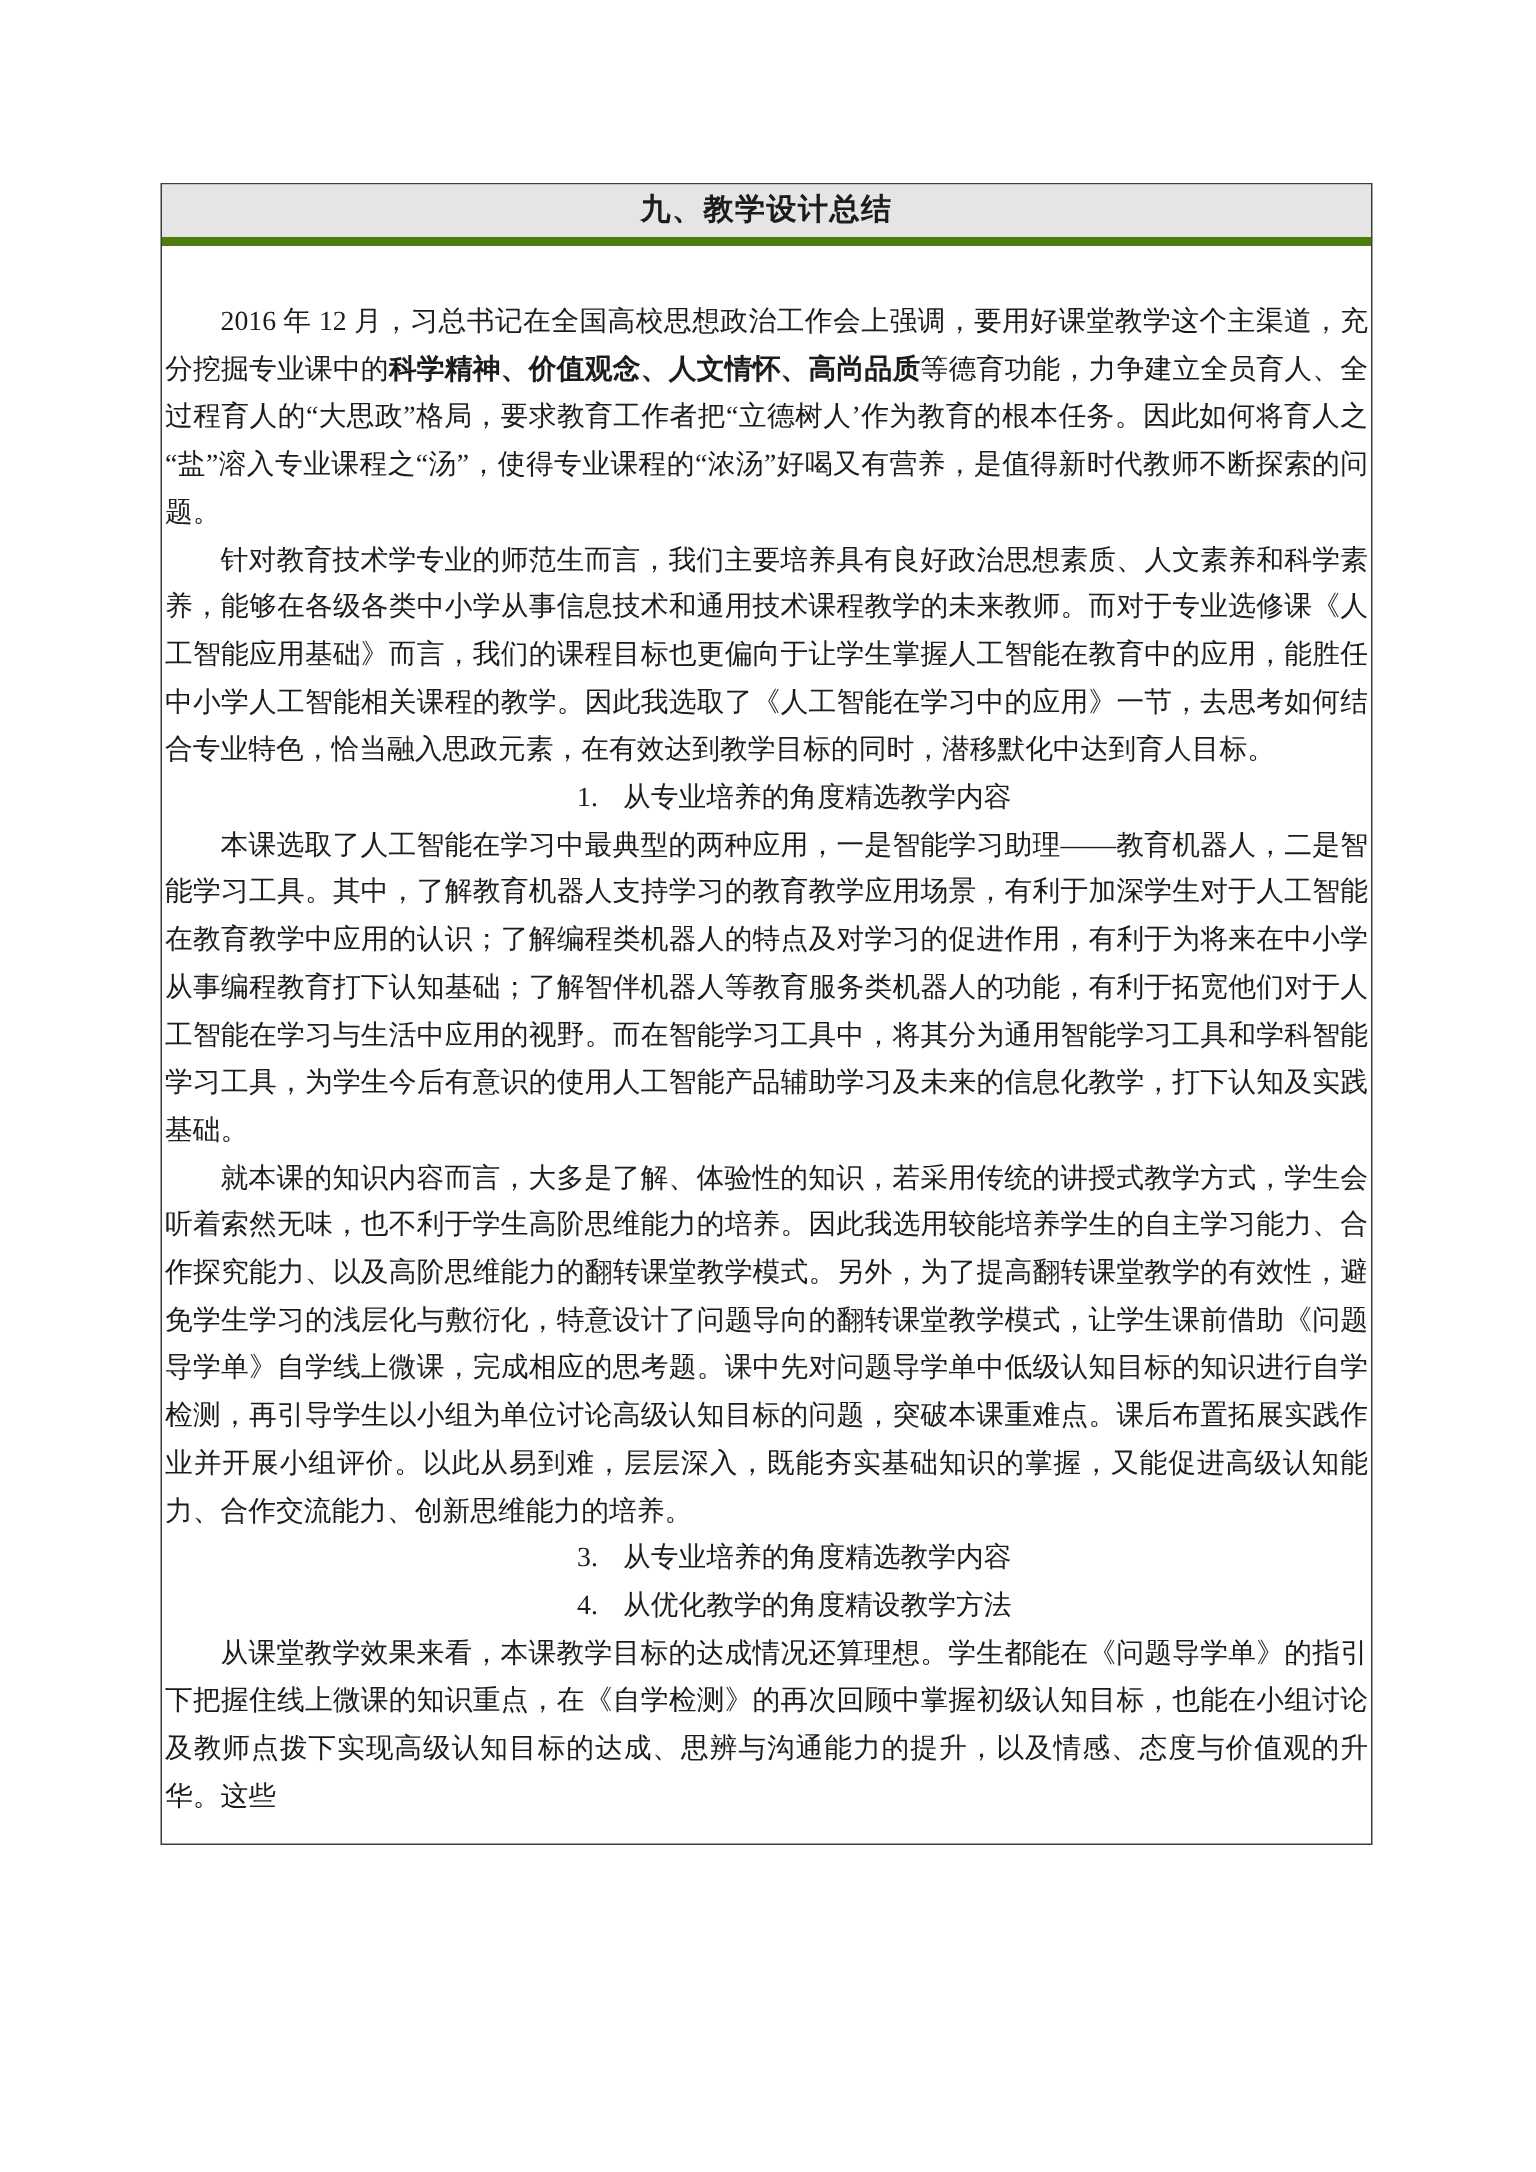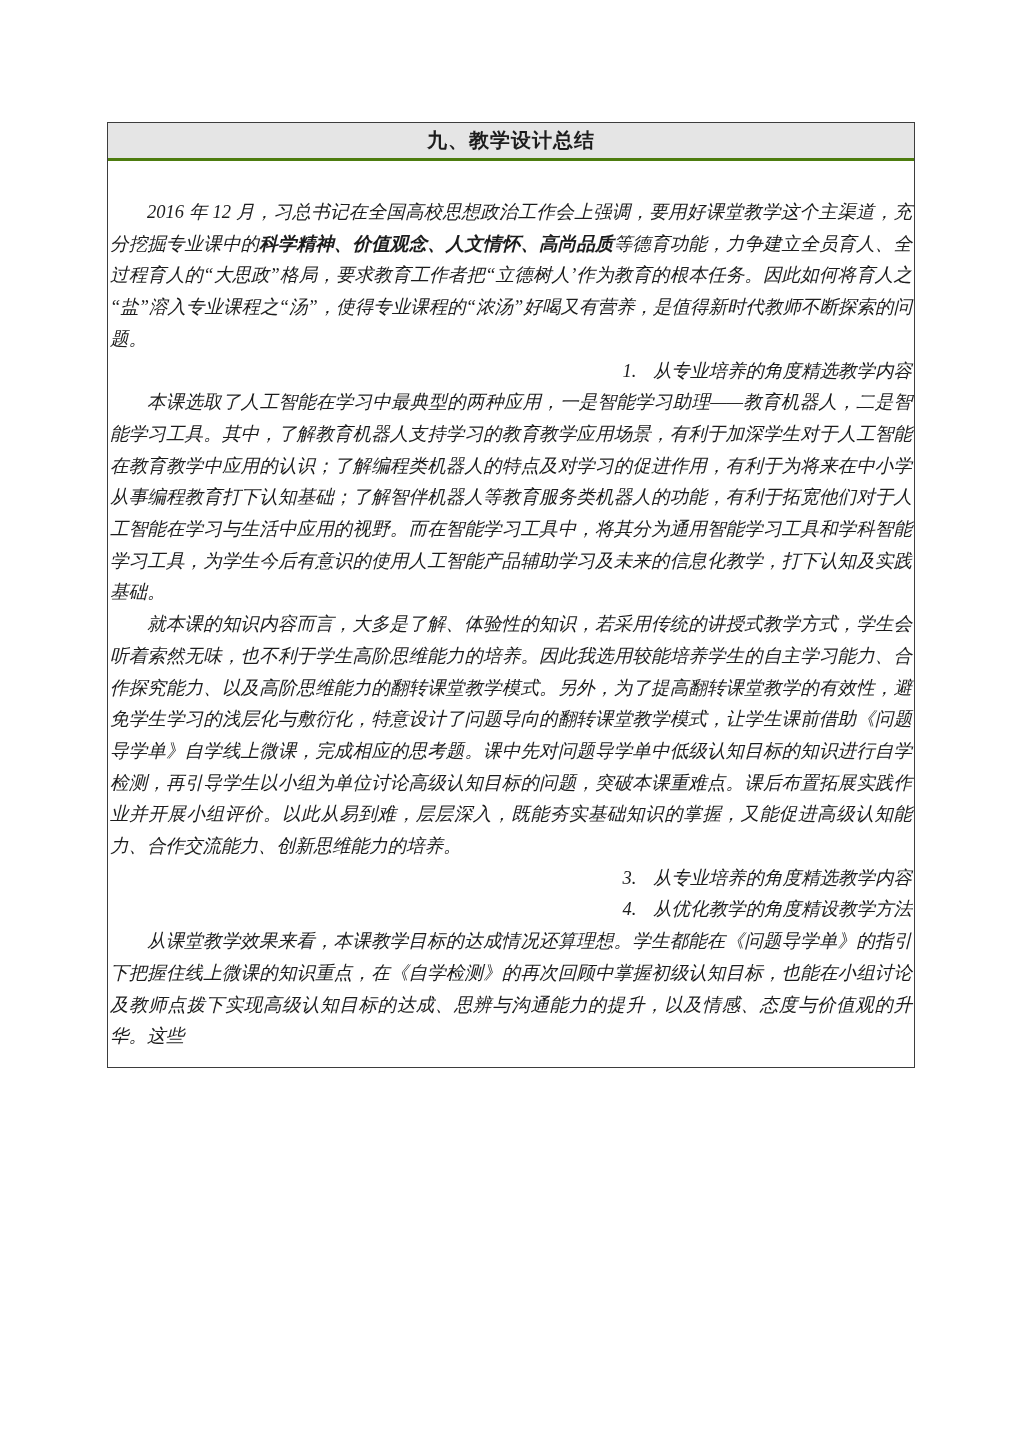--- a/index.html
+++ b/index.html
@@ -19,59 +19,59 @@
     position: absolute;
     left: 107px;
     top: 122px;
     width: 808px;
     border: 1px solid #3d3d3d;
     background: #ffffff;
     box-sizing: border-box;
   }
   .doc-header {
     background: #e5e5e5;
-    border-bottom: 3px solid #4d7c0f;
+    border-bottom: 6px solid #4d7c0f;
     height: 35px;
     line-height: 35px;
     text-align: center;
     font-weight: bold;
     font-size: 20px;
     letter-spacing: 1px;
   }
   .doc-body {
     padding: 36px 2px 14px 2px;
-    font-style: italic;
   }
   p.block {
     margin: 0;
     font-size: 18.5px;
     line-height: 31.7px;
     text-align: justify;
     text-indent: 2em;
     word-break: break-all;
   }
   p.heading {
-    text-align: right;
+    text-align: center;
   }
   .hnum {
     margin-right: 0.9em;
   }
   .bold {
     font-weight: bold;
   }
 </style>
 </head>
 <body>
 
 <div class="doc-table">
   <div class="doc-header">
     <span>九、教学设计总结</span>
   </div>
   <div class="doc-body">
       <p class="block paragraph"><span>2016 年 12 月，习总书记在全国高校思想政治工作会上强调，要用好课堂教学这个主渠道，充分挖掘专业课中的</span><span class="bold">科学精神、价值观念、人文情怀、高尚品质</span><span>等德育功能，力争建立全员育人、全过程育人的“大思政”格局，要求教育工作者把“立德树人’作为教育的根本任务。因此如何将育人之“盐”溶入专业课程之“汤”，使得专业课程的“浓汤”好喝又有营养，是值得新时代教师不断探索的问题。</span></p>
+      <p class="block paragraph"><span>针对教育技术学专业的师范生而言，我们主要培养具有良好政治思想素质、人文素养和科学素养，能够在各级各类中小学从事信息技术和通用技术课程教学的未来教师。而对于专业选修课《人工智能应用基础》而言，我们的课程目标也更偏向于让学生掌握人工智能在教育中的应用，能胜任中小学人工智能相关课程的教学。因此我选取了《人工智能在学习中的应用》一节，去思考如何结合专业特色，恰当融入思政元素，在有效达到教学目标的同时，潜移默化中达到育人目标。</span></p>
       <p class="block heading"><span class="hnum">1.</span><span>从专业培养的角度精选教学内容</span></p>
       <p class="block paragraph"><span>本课选取了人工智能在学习中最典型的两种应用，一是智能学习助理——教育机器人，二是智能学习工具。其中，了解教育机器人支持学习的教育教学应用场景，有利于加深学生对于人工智能在教育教学中应用的认识；了解编程类机器人的特点及对学习的促进作用，有利于为将来在中小学从事编程教育打下认知基础；了解智伴机器人等教育服务类机器人的功能，有利于拓宽他们对于人工智能在学习与生活中应用的视野。而在智能学习工具中，将其分为通用智能学习工具和学科智能学习工具，为学生今后有意识的使用人工智能产品辅助学习及未来的信息化教学，打下认知及实践基础。</span></p>
       <p class="block paragraph"><span>就本课的知识内容而言，大多是了解、体验性的知识，若采用传统的讲授式教学方式，学生会听着索然无味，也不利于学生高阶思维能力的培养。因此我选用较能培养学生的自主学习能力、合作探究能力、以及高阶思维能力的翻转课堂教学模式。另外，为了提高翻转课堂教学的有效性，避免学生学习的浅层化与敷衍化，特意设计了问题导向的翻转课堂教学模式，让学生课前借助《问题导学单》自学线上微课，完成相应的思考题。课中先对问题导学单中低级认知目标的知识进行自学检测，再引导学生以小组为单位讨论高级认知目标的问题，突破本课重难点。课后布置拓展实践作业并开展小组评价。以此从易到难，层层深入，既能夯实基础知识的掌握，又能促进高级认知能力、合作交流能力、创新思维能力的培养。</span></p>
       <p class="block heading"><span class="hnum">3.</span><span>从专业培养的角度精选教学内容</span></p>
       <p class="block heading"><span class="hnum">4.</span><span>从优化教学的角度精设教学方法</span></p>
       <p class="block paragraph"><span>从课堂教学效果来看，本课教学目标的达成情况还算理想。学生都能在《问题导学单》的指引下把握住线上微课的知识重点，在《自学检测》的再次回顾中掌握初级认知目标，也能在小组讨论及教师点拨下实现高级认知目标的达成、思辨与沟通能力的提升，以及情感、态度与价值观的升华。这些</span></p>
     </div>
 </div>
 
 </body></html>

